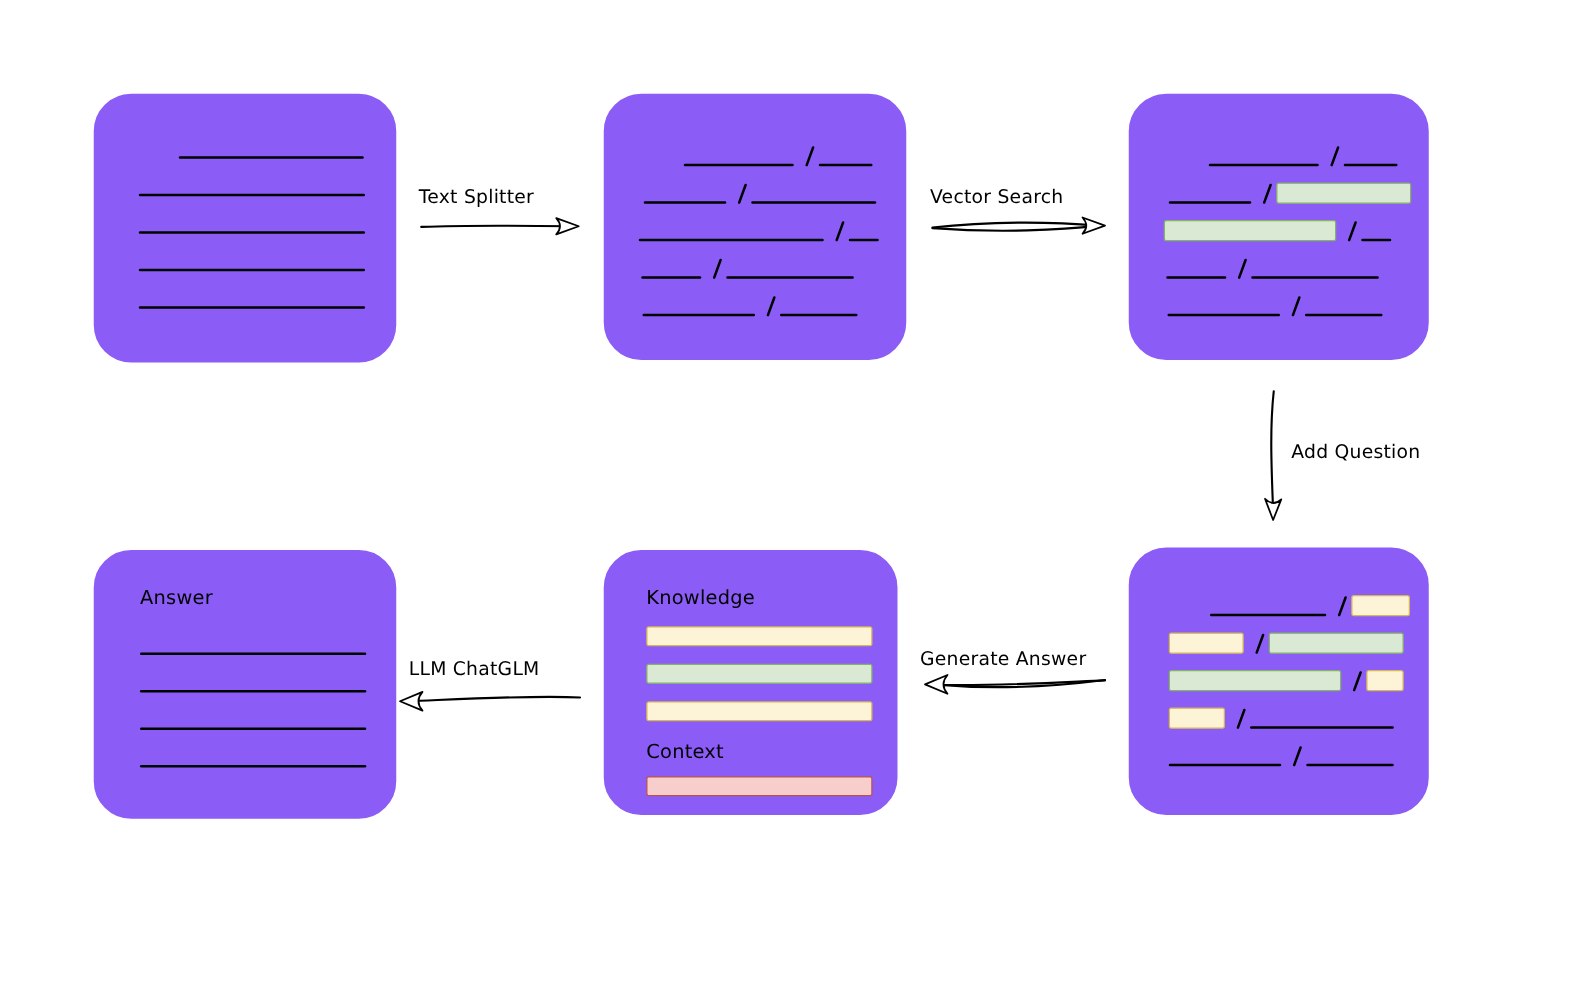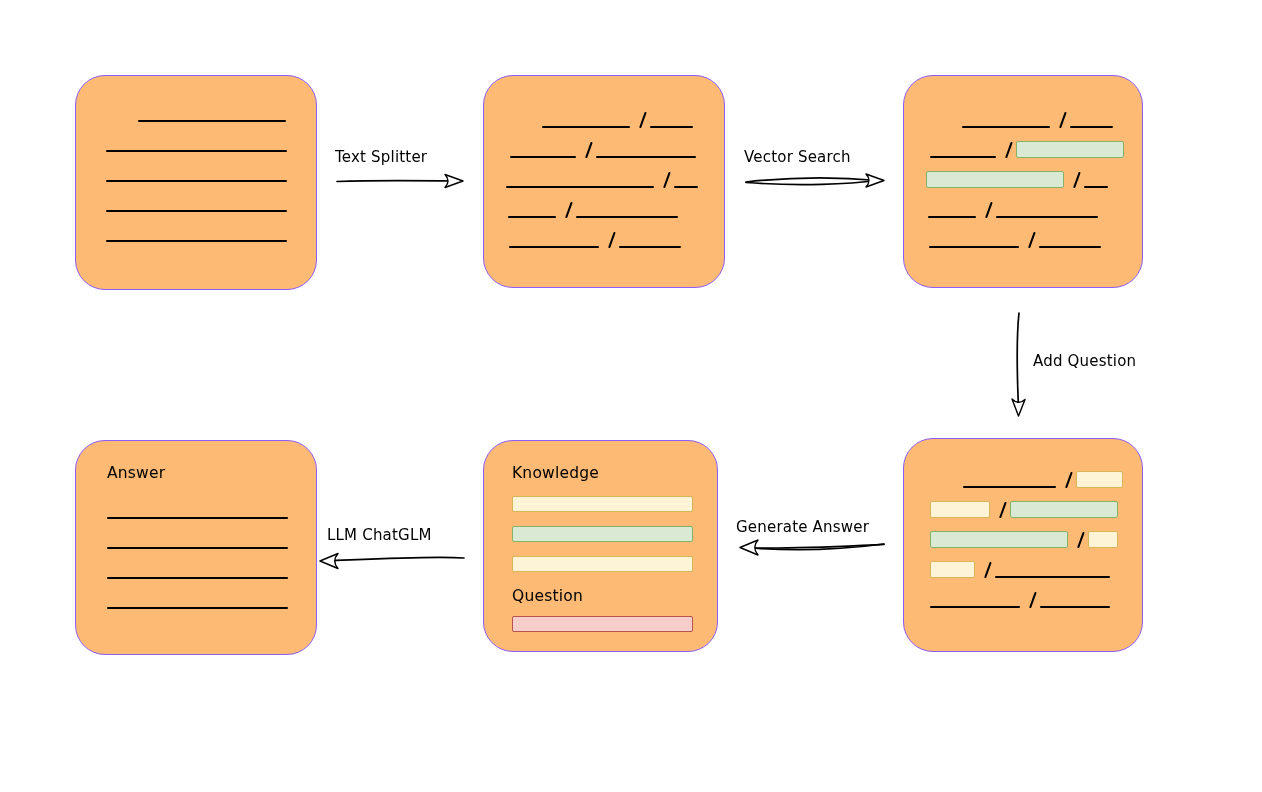--- a/index.html
+++ b/index.html
@@ -6,22 +6,22 @@
   #canvas{
     position:relative;
     width:1262px;height:792px;
     background:#ffffff;
     font-family:"DejaVu Sans","Liberation Sans",sans-serif;
     color:#000;
     overflow:hidden;
   }
   .node{
     position:absolute;
-    background:#fdba74;
-    border:1px solid #8b5cf6;
+    background:#8b5cf6;
+    border:6px solid #8b5cf6;
     border-radius:30px;
     box-sizing:border-box;
   }
   #box-document{left:75px;top:75px;width:242px;height:215px;padding:26px 0 0 30px;}
   #box-split{left:483px;top:75px;width:242px;height:213px;padding:32px 0 0 22px;}
   #box-vector{left:903px;top:75px;width:240px;height:213px;padding:32px 0 0 22px;}
   #box-context{left:903px;top:438px;width:240px;height:214px;padding:29px 0 0 26px;}
   #box-prompt{left:483px;top:440px;width:235px;height:212px;padding:22px 16px 0 28px;}
   #box-answer{left:75px;top:440px;width:242px;height:215px;padding:22px 0 0 31px;}
 
@@ -247,21 +247,21 @@
       </div>
   </div>
 
   <div class="node" id="box-prompt">
     <div class="box-title" id="prompt-knowledge-title">Knowledge</div>
     <div id="knowledge-bars">
         <div class="bar bar-yellow"></div>
         <div class="bar bar-green"></div>
         <div class="bar bar-yellow"></div>
       </div>
-    <div class="box-title" id="prompt-question-title">Question</div>
+    <div class="box-title" id="prompt-question-title">Context</div>
     <div id="question-bar-wrap">
         <div class="bar bar-red"></div>
       </div>
   </div>
 
   <div class="node" id="box-answer">
     <div class="box-title">Answer</div>
     <div id="answer-lines">
         <div class="chunk-row">
           <div class="seg-line" style="width: 181px;"></div>

